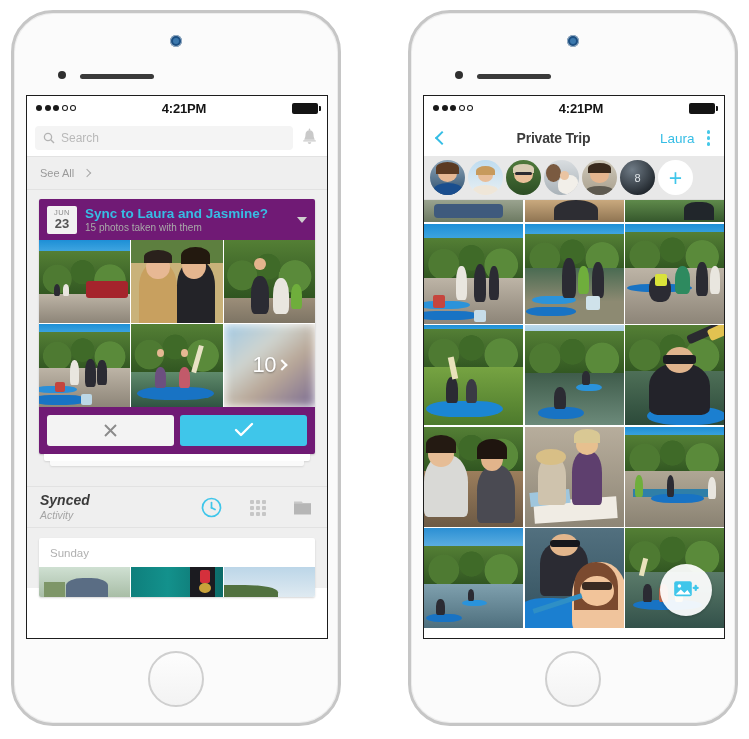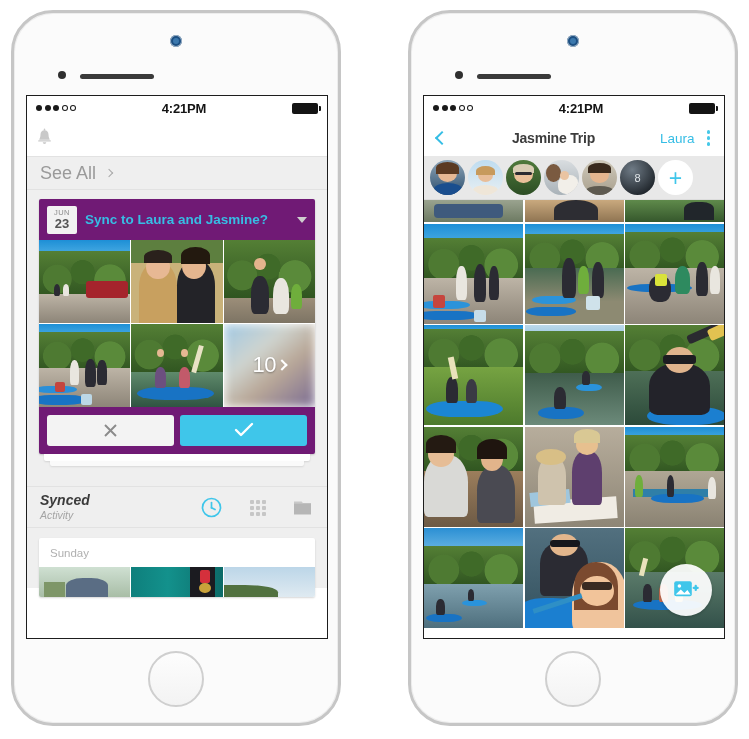--- a/index.html
+++ b/index.html
@@ -96,21 +96,21 @@
   .bell { width: 19px; height: 20px; flex: 0 0 19px; }
 
   .section-head {
     height: 34px; background: #efefef;
     display: flex; align-items: center; padding: 0 13px;
     border-top: 1px solid #e2e2e2; border-bottom: 1px solid #e2e2e2;
   }
   .section-head .title {
     font-size: 14px; font-weight: bold; color: #3b3b3b; flex: 1;
   }
-  .see-all { font-size: 18px; color: #9a9a9a; display:flex; align-items:center; gap:10px; }
+  .see-all { font-size: 11px; color: #9a9a9a; display:flex; align-items:center; gap:10px; }
   .chev-r {
     width: 6px; height: 6px; border-right: 1.6px solid #a8a8a8;
     border-top: 1.6px solid #a8a8a8; transform: rotate(45deg);
     display: inline-block;
   }
 
   .feed { background: #efefef; padding: 9px 12px 0; position: relative; height: 296px; }
   .card {
     background: #701a75; border-radius: 2px;
     box-shadow: 0 1px 2px rgba(0,0,0,.18);
@@ -265,20 +265,27 @@
             <i></i>
             <i></i>
             <i class="hollow"></i>
             <i class="hollow"></i>
         </span>
         <span class="sb-time">4:21PM</span>
         <span class="sb-batt"></span>
       </div>
 
       <div class="searchbar">
+        <div class="search-field">
+          <svg width="12" height="12" viewBox="0 0 12 12">
+            <circle cx="5" cy="5" r="3.6" fill="none" stroke="#b3b3b3" stroke-width="1.3"></circle>
+            <line x1="7.8" y1="7.8" x2="11" y2="11" stroke="#b3b3b3" stroke-width="1.4"></line>
+          </svg>
+          <span class="search-ph">Search</span>
+        </div>
         <svg class="bell" viewBox="0 0 20 21">
           <path d="M10 2.4c-2.6 0-4.2 1.9-4.2 4.4 0 3.4-1.3 4.6-1.3 5.6h11c0-1-1.3-2.2-1.3-5.6 0-2.5-1.6-4.4-4.2-4.4z" fill="#c9c9c9"></path>
           <rect x="9.2" y="0.6" width="1.6" height="2.2" rx="0.8" fill="#c9c9c9"></rect>
           <rect x="3.3" y="12.8" width="13.4" height="1.5" rx="0.7" fill="#c9c9c9"></rect>
           <path d="M8.2 15c0 1 .8 1.7 1.8 1.7s1.8-.7 1.8-1.7z" fill="#c9c9c9"></path>
         </svg>
       </div>
 
       <div class="section-head">
         <span class="see-all">
@@ -290,20 +297,21 @@
       <div class="feed">
         <div class="card">
 
           <div class="card-head">
             <div class="datechip">
               <span class="m">JUN</span>
               <span class="d">23</span>
             </div>
             <div class="card-titles">
               <div class="card-title">Sync to Laura and Jasmine?</div>
+              <div class="card-sub">15 photos taken with them</div>
             </div>
             <span class="caret-dn"></span>
           </div>
 
           <div class="pgrid">
             <div class="ptile">
               <div class="ph">
                 <div class="sky" style="height:30%"></div>
                 <div class="trees" style="top:14%;height:56%"></div>
                 <div class="ground" style="height:34%"></div>
@@ -465,21 +473,21 @@
             <i></i>
             <i class="hollow"></i>
             <i class="hollow"></i>
         </span>
         <span class="sb-time">4:21PM</span>
         <span class="sb-batt"></span>
       </div>
 
       <div class="navbar">
         <i class="chev-back"></i>
-        <span class="nav-title">Jasmine Trip</span>
+        <span class="nav-title">Private Trip</span>
         <span class="nav-select">Laura</span>
         <span class="kebab">
             <i></i>
             <i></i>
             <i></i>
           </span>
       </div>
 
       <div class="avatar-row">
         <div class="av">

